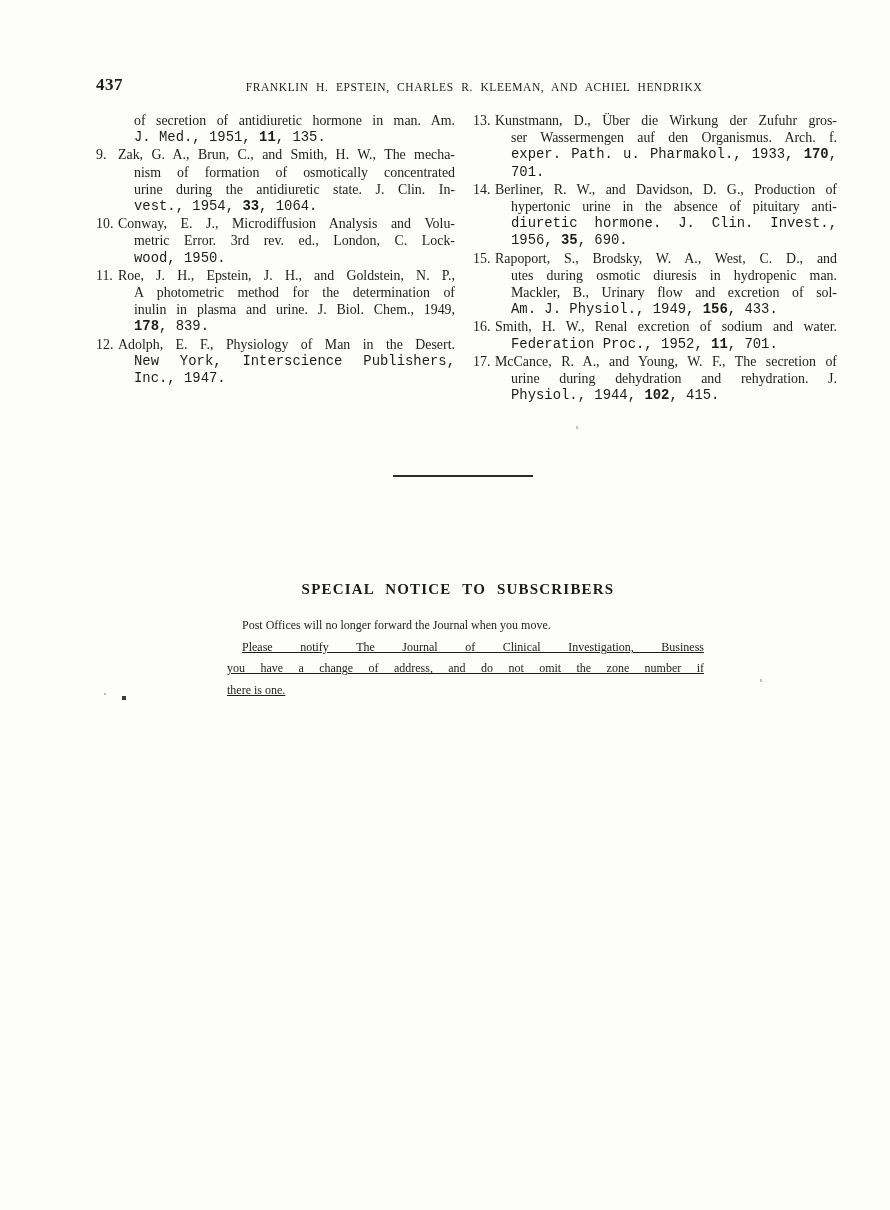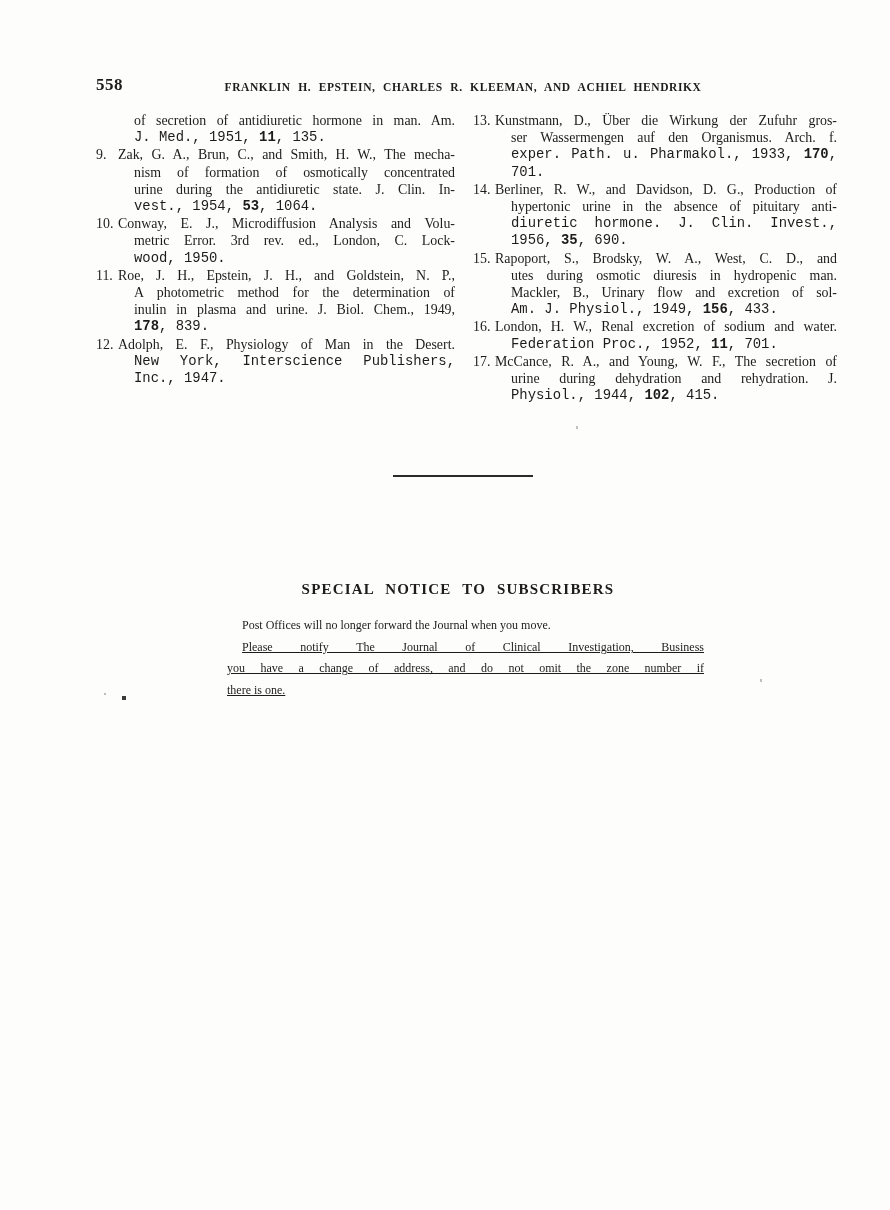--- a/index.html
+++ b/index.html
@@ -18,25 +18,25 @@
   .page-number {
     position: absolute;
     left: 96px;
     top: 75px;
     font-size: 17px;
     font-weight: bold;
     letter-spacing: 0.5px;
   }
   .running-head {
     position: absolute;
-    left: 463px;
+    left: 474px;
     top: 81px;
     transform: translateX(-50%);
     font-size: 11.5px;
-    font-weight: bold;
+    font-weight: normal;
     letter-spacing: 0.6px;
     word-spacing: 4px;
     white-space: nowrap;
   }
 
   
   .ref-col {
     position: absolute;
     top: 112px;
     font-size: 13.9px;
@@ -97,34 +97,34 @@
   .speck-1 { left: 122px; top: 696px; width: 4px; height: 4px; background: #3a3a38; }
   .speck-2 { left: 104px; top: 693px; width: 2px; height: 2px; background: #bcbcba; }
   .speck-3 { left: 576px; top: 426px; width: 2px; height: 3px; background: #c2c2c0; }
   .speck-4 { left: 760px; top: 679px; width: 2px; height: 3px; background: #bfbfbd; }
 </style>
 </head>
 <body>
 
 <div class="page">
 
-  <div class="page-number">558</div>
+  <div class="page-number">437</div>
 
   <div class="running-head">FRANKLIN H. EPSTEIN, CHARLES R. KLEEMAN, AND ACHIEL HENDRIKX</div>
 
   <div class="ref-col col-left">
       <div class="ref cont">
         <div class="ref-line"><span>of secretion of antidiuretic hormone in man.  Am.</span></div>
         <div class="ref-line last"><span>J. Med., 1951, </span><span class="bold">11</span><span>, 135.</span></div>
       </div>
       <div class="ref">
         <div class="ref-line first"><span class="num">9.</span><span>Zak, G. A., Brun, C., and Smith, H. W., The mecha-</span></div>
         <div class="ref-line"><span>nism of formation of osmotically concentrated</span></div>
         <div class="ref-line"><span>urine during the antidiuretic state.  J. Clin. In-</span></div>
-        <div class="ref-line last"><span>vest., 1954, </span><span class="bold">53</span><span>, 1064.</span></div>
+        <div class="ref-line last"><span>vest., 1954, </span><span class="bold">33</span><span>, 1064.</span></div>
       </div>
       <div class="ref">
         <div class="ref-line first"><span class="num">10.</span><span>Conway, E. J., Microdiffusion Analysis and Volu-</span></div>
         <div class="ref-line"><span>metric Error.  3rd rev. ed., London, C. Lock-</span></div>
         <div class="ref-line last"><span>wood, 1950.</span></div>
       </div>
       <div class="ref">
         <div class="ref-line first"><span class="num">11.</span><span>Roe, J. H., Epstein, J. H., and Goldstein, N. P.,</span></div>
         <div class="ref-line"><span>A photometric method for the determination of</span></div>
         <div class="ref-line"><span>inulin in plasma and urine.  J. Biol. Chem., 1949,</span></div>
@@ -147,21 +147,21 @@
         <div class="ref-line"><span>hypertonic urine in the absence of pituitary anti-</span></div>
         <div class="ref-line last"><span>diuretic hormone.  J. Clin. Invest., 1956, </span><span class="bold">35</span><span>, 690.</span></div>
       </div>
       <div class="ref">
         <div class="ref-line first"><span class="num">15.</span><span>Rapoport, S., Brodsky, W. A., West, C. D., and</span></div>
         <div class="ref-line"><span>utes during osmotic diuresis in hydropenic man.</span></div>
         <div class="ref-line"><span>Mackler, B., Urinary flow and excretion of sol-</span></div>
         <div class="ref-line last"><span>Am. J. Physiol., 1949, </span><span class="bold">156</span><span>, 433.</span></div>
       </div>
       <div class="ref">
-        <div class="ref-line first"><span class="num">16.</span><span>London, H. W., Renal excretion of sodium and water.</span></div>
+        <div class="ref-line first"><span class="num">16.</span><span>Smith, H. W., Renal excretion of sodium and water.</span></div>
         <div class="ref-line last"><span>Federation Proc., 1952, </span><span class="bold">11</span><span>, 701.</span></div>
       </div>
       <div class="ref">
         <div class="ref-line first"><span class="num">17.</span><span>McCance, R. A., and Young, W. F., The secretion of</span></div>
         <div class="ref-line"><span>urine during dehydration and rehydration.  J.</span></div>
         <div class="ref-line last"><span>Physiol., 1944, </span><span class="bold">102</span><span>, 415.</span></div>
       </div>
     </div>
 
   <div class="separator-rule"></div>

